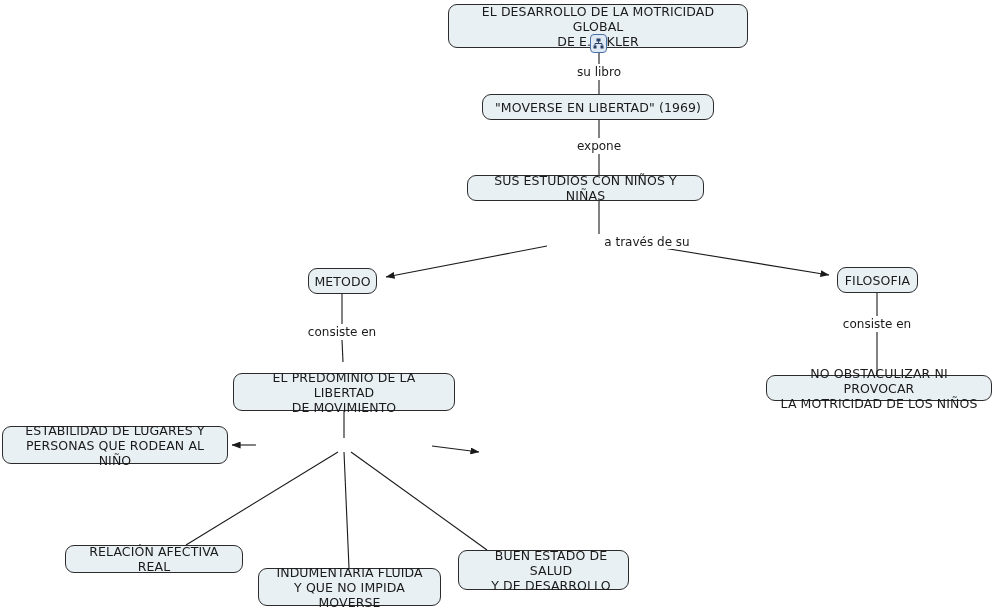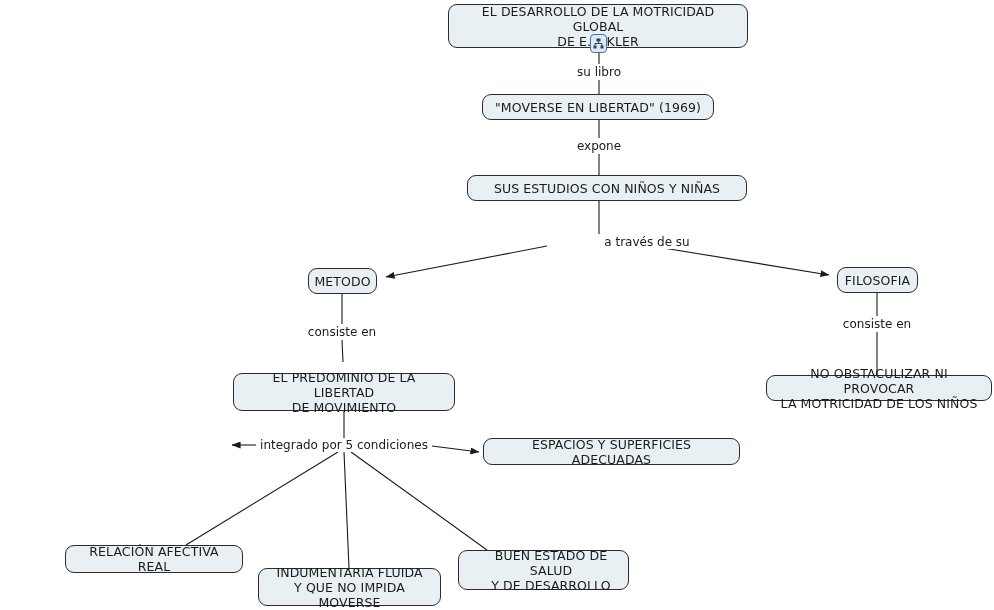--- a/index.html
+++ b/index.html
@@ -106,43 +106,43 @@
 
       <line x1="338" y1="452" x2="186" y2="545"></line>
       <line x1="344" y1="452" x2="349" y2="568"></line>
       <line x1="351" y1="452" x2="487" y2="550"></line>
     </g>
   </svg>
 
   <div class="node" style="left:448px; top:4px;   width:300px; height:44px;">EL DESARROLLO DE LA  MOTRICIDAD GLOBAL
 DE E. PIKLER</div>
   <div class="node" style="left:482px; top:94px;  width:232px; height:26px;">"MOVERSE EN LIBERTAD" (1969)</div>
-  <div class="node" style="left:467px; top:175px; width:280px; height:26px;">SUS ESTUDIOS CON NIÑOS Y NIÑAS</div>
+  <div class="node" style="left:467px; top:175px; width:237px; height:26px;">SUS ESTUDIOS CON NIÑOS Y NIÑAS</div>
   <div class="node" style="left:308px; top:268px; width:69px;  height:26px;">METODO</div>
   <div class="node" style="left:837px; top:267px; width:81px;  height:26px;">FILOSOFIA</div>
   <div class="node" style="left:233px; top:362px; width:222px; height:38px;margin-top:11px;">EL PREDOMINIO DE LA LIBERTAD
 DE MOVIMIENTO</div>
   <div class="node" style="left:766px; top:375px; width:226px; height:26px;">NO OBSTACULIZAR NI PROVOCAR
 LA MOTRICIDAD DE LOS NIÑOS</div>
-  <div class="node" style="left:483px; top:438px; width:257px; height:27px;">ESPACIOS Y SUPERFICIES ADECUADAS</div>
+  <div class="node" style="left:2px;   top:426px; width:226px; height:38px;">ESTABILIDAD DE LUGARES Y
+PERSONAS QUE RODEAN AL NIÑO</div>
   <div class="node" style="left:65px;  top:545px; width:178px; height:28px;">RELACIÓN AFECTIVA REAL</div>
   <div class="node" style="left:258px; top:568px; width:183px; height:38px;">INDUMENTARIA FLUIDA
 Y QUE NO IMPIDA MOVERSE</div>
   <div class="node" style="left:458px; top:550px; width:171px; height:40px;padding-left:22px;">BUEN ESTADO DE SALUD
 Y DE DESARROLLO</div>
 
   <div class="root-icon" style="left:590px; top:34px;">
     <svg width="11" height="11" viewBox="0 0 11 11">
       <rect x="3.5" y="0.5" width="4" height="3" fill="#2b3f66"></rect>
       <rect x="0.5" y="7.5" width="3" height="3" fill="#2b3f66"></rect>
       <rect x="7.5" y="7.5" width="3" height="3" fill="#2b3f66"></rect>
       <path d="M5.5 3.5 V5.5 M2 5.5 H9 M2 5.5 V7.5 M9 5.5 V7.5" stroke="#2b3f66" stroke-width="1" fill="none"></path>
     </svg>
   </div>
 
   <div class="link-label" style="left:599px; top:65px;  transform:translate(-50%,0);">su libro</div>
   <div class="link-label" style="left:599px; top:139px; transform:translate(-50%,0);">expone</div>
   <div class="link-label" style="left:599px; top:235px; transform:translate(-50%,0);margin-left:48px;">a través de su</div>
   <div class="link-label" style="left:342px; top:325px; transform:translate(-50%,0);">consiste en</div>
   <div class="link-label" style="left:877px; top:317px; transform:translate(-50%,0);">consiste en</div>
-  <div class="link-label" style="left:344px; top:438px; transform:translate(-50%,0);">integrado por 5 condiciones</div>
 
 </div>
 
 </body></html>

